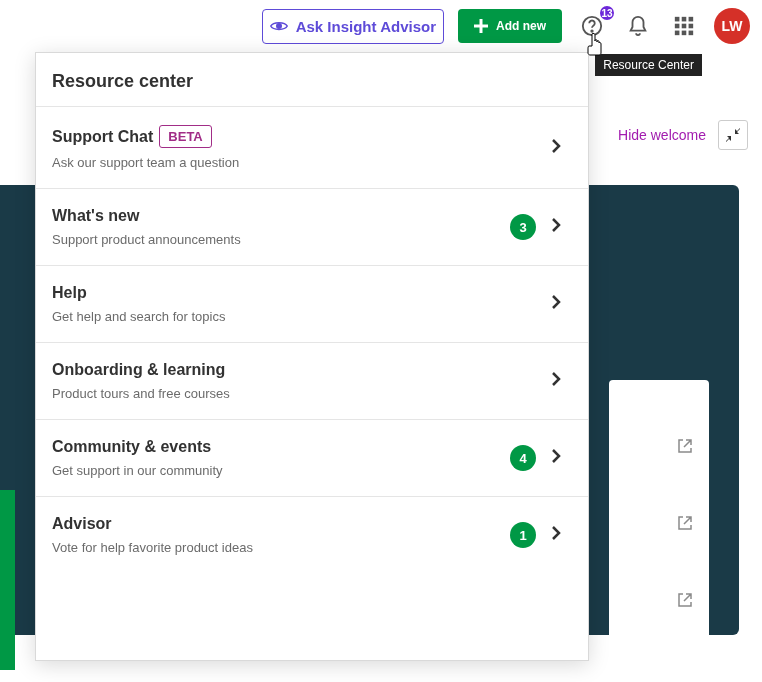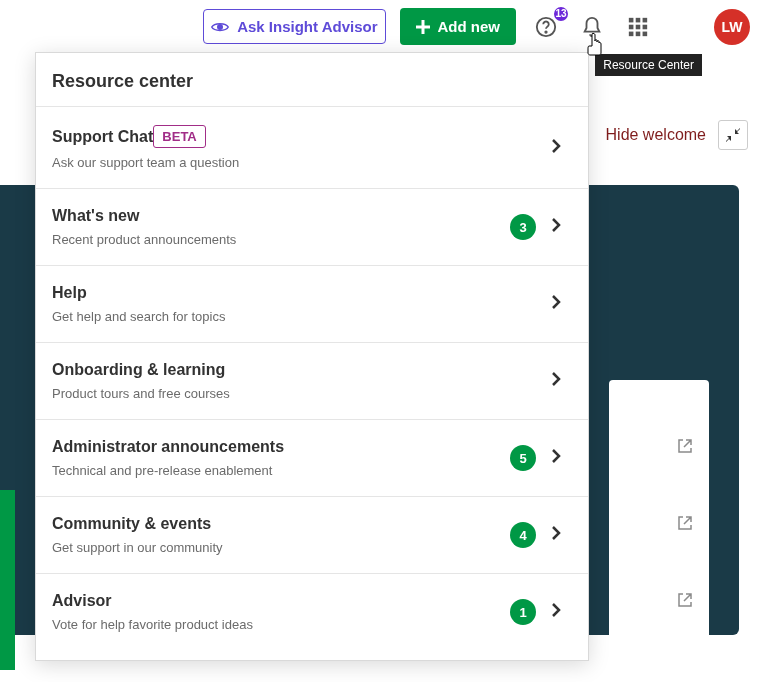--- a/index.html
+++ b/index.html
@@ -3,56 +3,56 @@
   <meta charset="utf-8">
   <style>
     * { margin: 0; padding: 0; box-sizing: border-box; }
     body { font-family: -apple-system, BlinkMacSystemFont, 'Segoe UI', Arial, sans-serif; background: #fff; width: 762px; height: 682px; overflow: hidden; position: relative; }
     
     .topbar { display: flex; align-items: center; justify-content: flex-end; padding: 8px 12px; gap: 14px; background: #fff; position: relative; z-index: 10; }
     
     .ask-btn { display: inline-flex; align-items: center; gap: 8px; border: 1.5px solid #5e4bd8; background: #fff; color: #5e4bd8; font-weight: 600; font-size: 15px; padding: 8px 7px; border-radius: 4px; cursor: pointer; }
     .ask-btn svg { width: 18px; height: 14px; }
     
-    .add-btn { display: inline-flex; align-items: center; gap: 8px; border: none; background: #009845; color: #fff; font-weight: 700; font-size: 15px; padding: 10px 16px; border-radius: 4px; cursor: pointer; }
+    .add-btn { display: inline-flex; align-items: center; gap: 8px; border: none; background: #009845; color: #fff; font-weight: 700; font-size: 12px; padding: 10px 16px; border-radius: 4px; cursor: pointer; }
     .add-btn svg { width: 14px; height: 14px; stroke-width: 3; }
     
     .icon-btn { background: none; border: none; cursor: pointer; display: inline-flex; align-items: center; justify-content: center; width: 32px; height: 32px; position: relative; color: #555; }
     .icon-btn svg { width: 22px; height: 22px; }
     
     .help-badge { position: absolute; top: -6px; right: -8px; background: #6d28d9; color: #fff; font-size: 10px; font-weight: 700; border-radius: 50%; width: 18px; height: 18px; display: flex; align-items: center; justify-content: center; border: 2px solid #fff; }
     
-    .avatar { width: 36px; height: 36px; border-radius: 50%; background: #d53028; color: #fff; display: inline-flex; align-items: center; justify-content: center; font-weight: 600; font-size: 14px; margin-left: 46px; }
+    .avatar { width: 36px; height: 36px; border-radius: 50%; background: #d53028; color: #fff; display: inline-flex; align-items: center; justify-content: center; font-weight: 600; font-size: 14px; }
     
     .tooltip { position: absolute; top: 54px; right: 60px; background: #222; color: #fff; padding: 4px 8px; font-size: 12px; white-space: nowrap; z-index: 50; }
     
     .cursor { position: absolute; top: 32px; left: 585px; z-index: 60; pointer-events: none; }
     
     .bg-area { position: absolute; top: 60px; left: 0; right: 0; bottom: 0; z-index: 1; }
     .bg-bar { position: absolute; top: 50px; right: 0; display: flex; align-items: center; gap: 12px; padding: 10px 14px; }
-    .hide-welcome { color: #7f1d1d; font-size: 16px; }
+    .hide-welcome { color: #a21caf; font-size: 14px; }
     .collapse-box { width: 30px; height: 30px; border: 1px solid #ccc; border-radius: 3px; display: flex; align-items: center; justify-content: center; color: #333; }
     
     .bg-dark { position: absolute; top: 125px; left: 0; right: 23px; height: 450px; background: #1a3a47; border-radius: 0 6px 6px 0; }
     .bg-strip { position: absolute; top: 430px; left: 0; width: 15px; height: 180px; background: #009845; }
     .bg-white-card { position: absolute; top: 320px; right: 53px; width: 100px; height: 290px; background: #fff; border-radius: 4px; display: flex; flex-direction: column; justify-content: space-around; align-items: flex-end; padding: 30px 16px; }
     .ext-link { color: #8a8a8a; }
     .ext-link svg { width: 16px; height: 16px; }
     
     .panel { position: absolute; top: 52px; left: 35px; width: 554px; height: 609px; background: #fff; border: 1px solid #d9d9d9; box-shadow: 0 4px 20px rgba(0,0,0,0.15); z-index: 20; display: flex; flex-direction: column; }
     .panel-header { padding: 18px 16px 14px; font-size: 18px; font-weight: 600; color: #323232; }
     .panel-body { flex: 1; overflow-y: scroll; }
     
     .panel-body::-webkit-scrollbar { width: 14px; }
     .panel-body::-webkit-scrollbar-track { background: #f0f0f0; }
     .panel-body::-webkit-scrollbar-thumb { background: #bfbfbf; }
     
     .item { border-top: 1px solid #e5e5e5; padding: 18px 24px 18px 16px; display: flex; align-items: center; gap: 12px; cursor: pointer; }
     .item-text { flex: 1; }
-    .item-title-row { display: flex; align-items: center; gap: 0; }
+    .item-title-row { display: flex; align-items: center; gap: 6px; }
     .item-title { font-size: 16px; font-weight: 700; color: #323232; }
     .item-desc { font-size: 13px; color: #6b6b6b; margin-top: 7px; }
     .beta { border: 1.5px solid #a12d87; color: #a12d87; font-size: 13px; font-weight: 600; padding: 3px 8px; border-radius: 3px; }
     .count { background: #009845; color: #fff; font-size: 13px; font-weight: 700; width: 26px; height: 26px; border-radius: 50%; display: inline-flex; align-items: center; justify-content: center; }
     .chevron { color: #323232; }
     .chevron svg { width: 16px; height: 16px; }
   </style>
 </head>
 <body>
 
@@ -158,21 +158,21 @@
         <div class="item-desc">Ask our support team a question</div>
       </div>
       <span class="chevron"><svg viewBox="0 0 16 16" fill="none" stroke="currentColor" stroke-width="2.5">
             <path d="M5 2l6 6-6 6"></path>
           </svg></span>
     </div>
 
     <div class="item">
       <div class="item-text">
         <div class="item-title">What's new</div>
-        <div class="item-desc">Recent product announcements</div>
+        <div class="item-desc">Support product announcements</div>
       </div>
       <span class="count">3</span>
       <span class="chevron"><svg viewBox="0 0 16 16" fill="none" stroke="currentColor" stroke-width="2.5">
             <path d="M5 2l6 6-6 6"></path>
           </svg></span>
     </div>
 
     <div class="item">
       <div class="item-text">
         <div class="item-title">Help</div>
@@ -186,30 +186,20 @@
     <div class="item">
       <div class="item-text">
         <div class="item-title">Onboarding &amp; learning</div>
         <div class="item-desc">Product tours and free courses</div>
       </div>
       <span class="chevron"><svg viewBox="0 0 16 16" fill="none" stroke="currentColor" stroke-width="2.5">
             <path d="M5 2l6 6-6 6"></path>
           </svg></span>
     </div>
 
-    <div class="item">
-      <div class="item-text">
-        <div class="item-title">Administrator announcements</div>
-        <div class="item-desc">Technical and pre-release enablement</div>
-      </div>
-      <span class="count">5</span>
-      <span class="chevron"><svg viewBox="0 0 16 16" fill="none" stroke="currentColor" stroke-width="2.5">
-            <path d="M5 2l6 6-6 6"></path>
-          </svg></span>
-    </div>
 
     <div class="item">
       <div class="item-text">
         <div class="item-title">Community &amp; events</div>
         <div class="item-desc">Get support in our community</div>
       </div>
       <span class="count">4</span>
       <span class="chevron"><svg viewBox="0 0 16 16" fill="none" stroke="currentColor" stroke-width="2.5">
             <path d="M5 2l6 6-6 6"></path>
           </svg></span>

